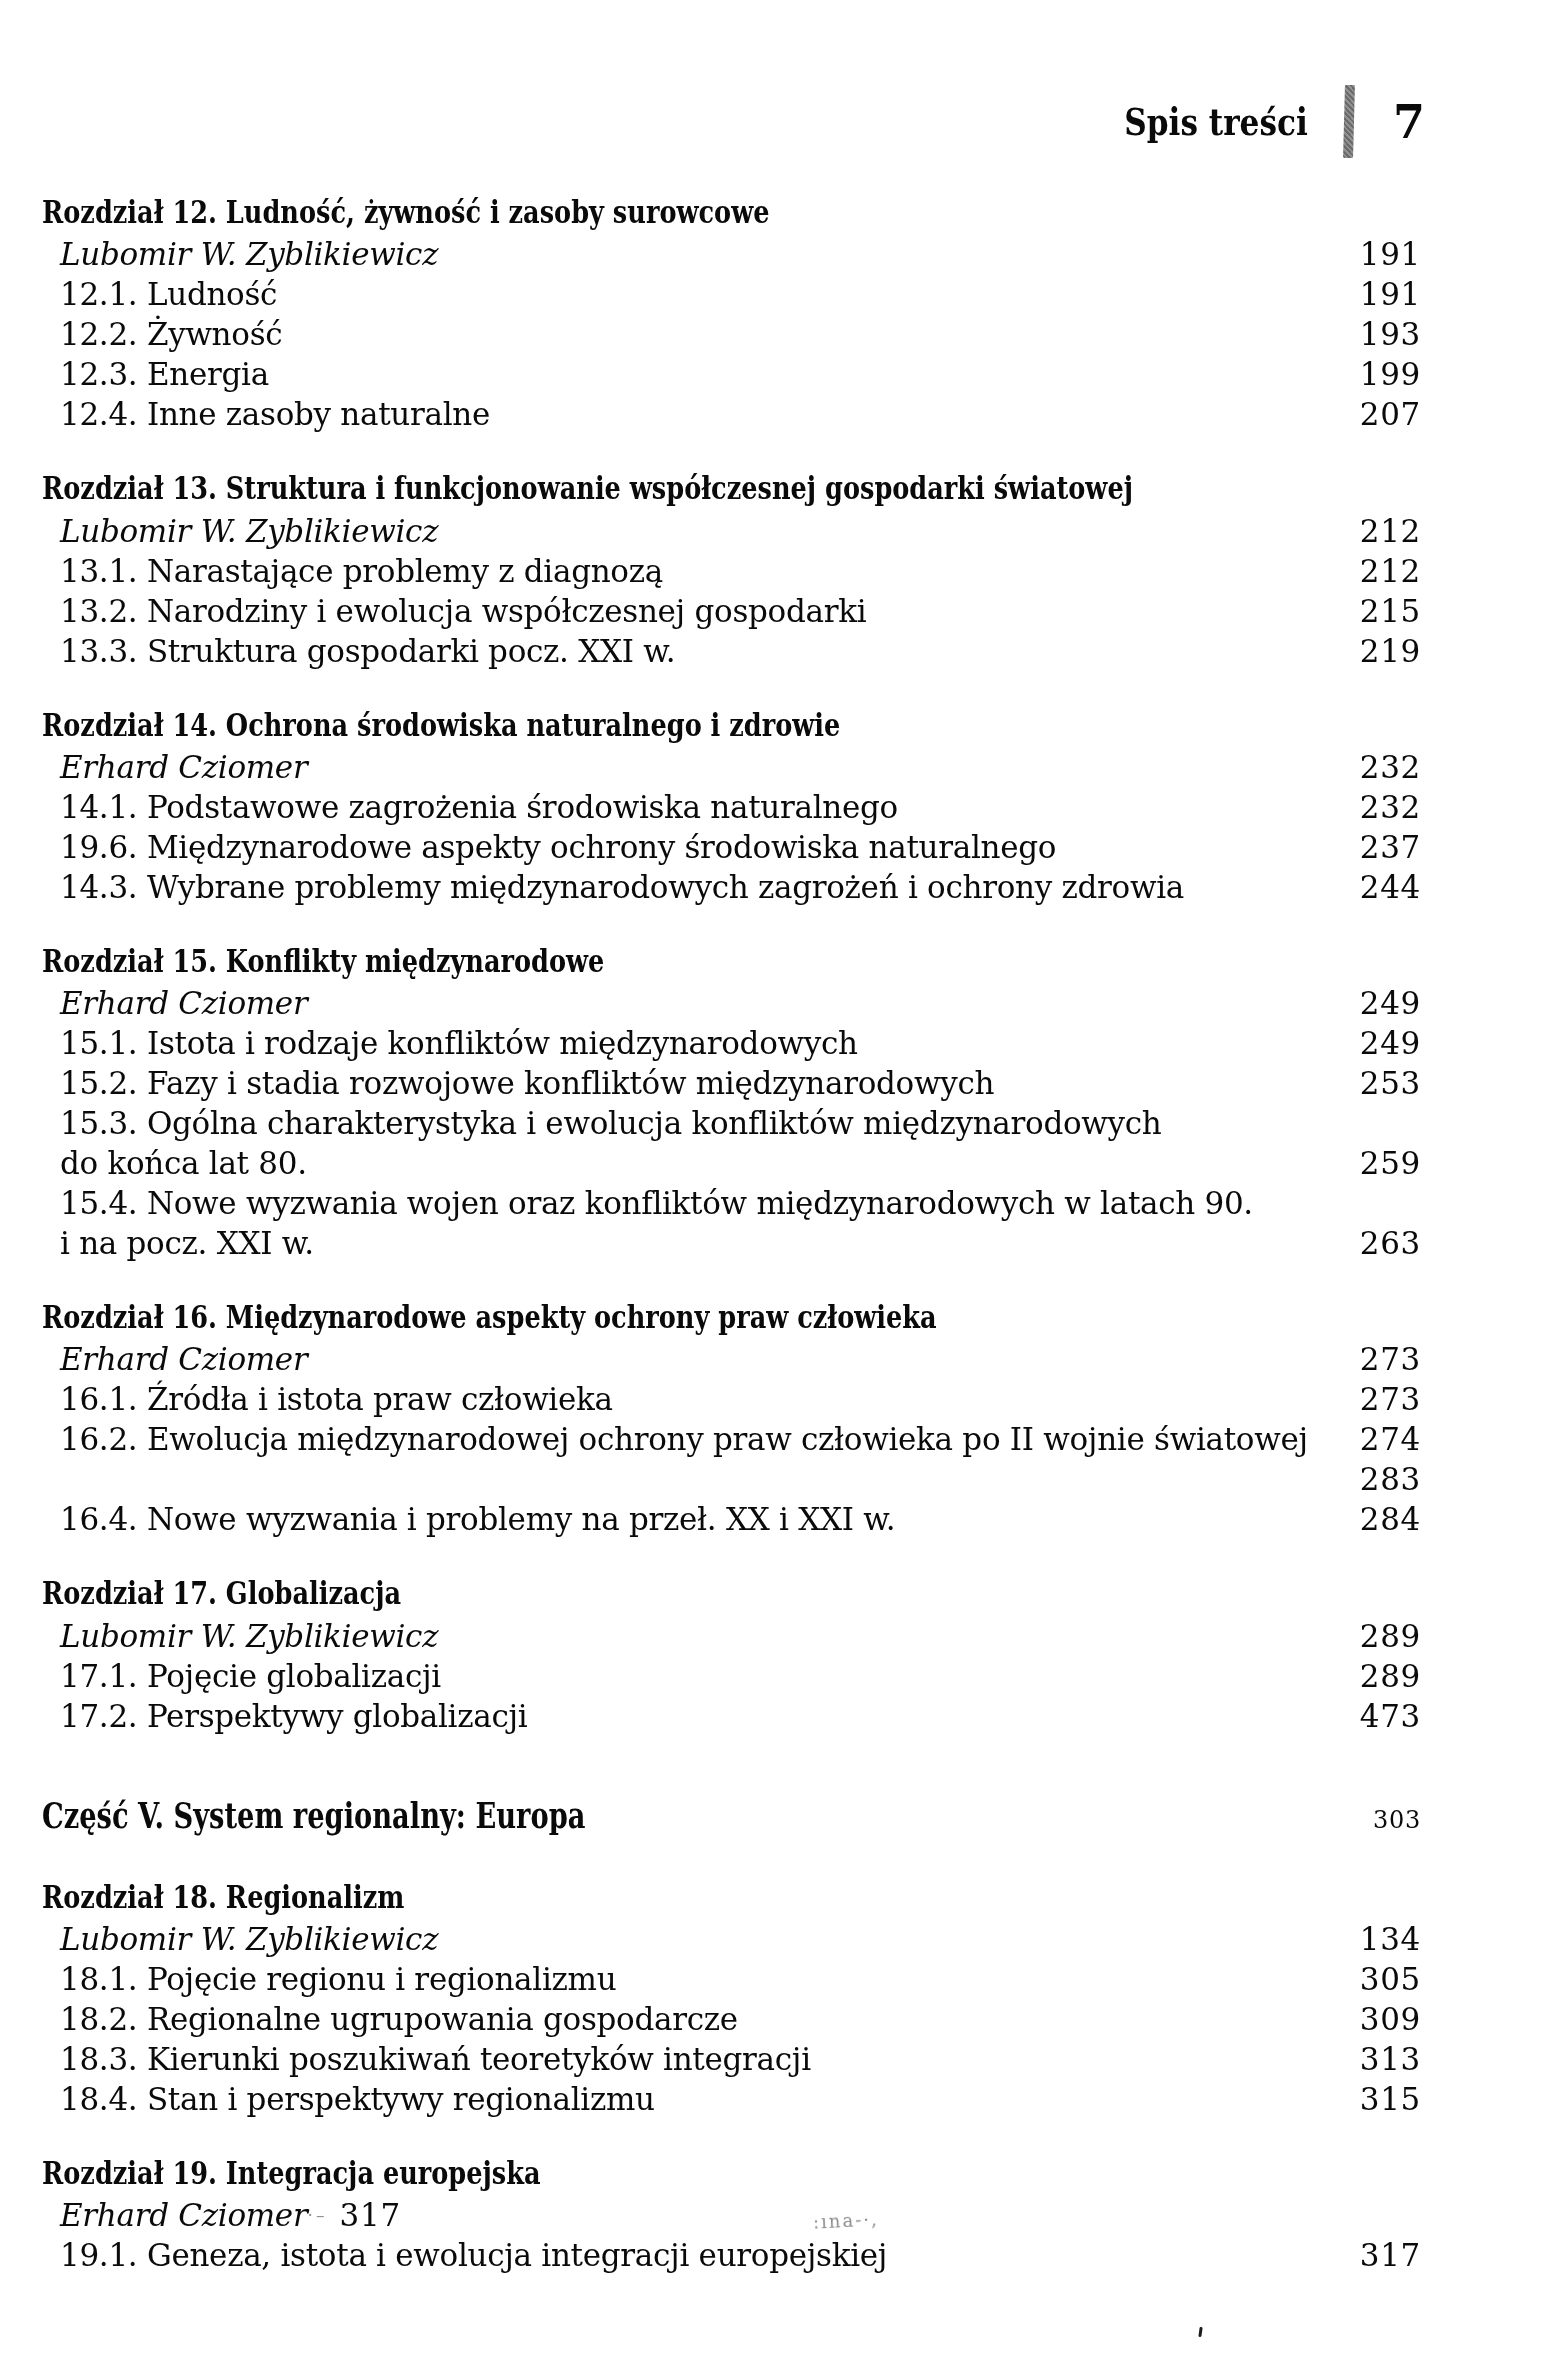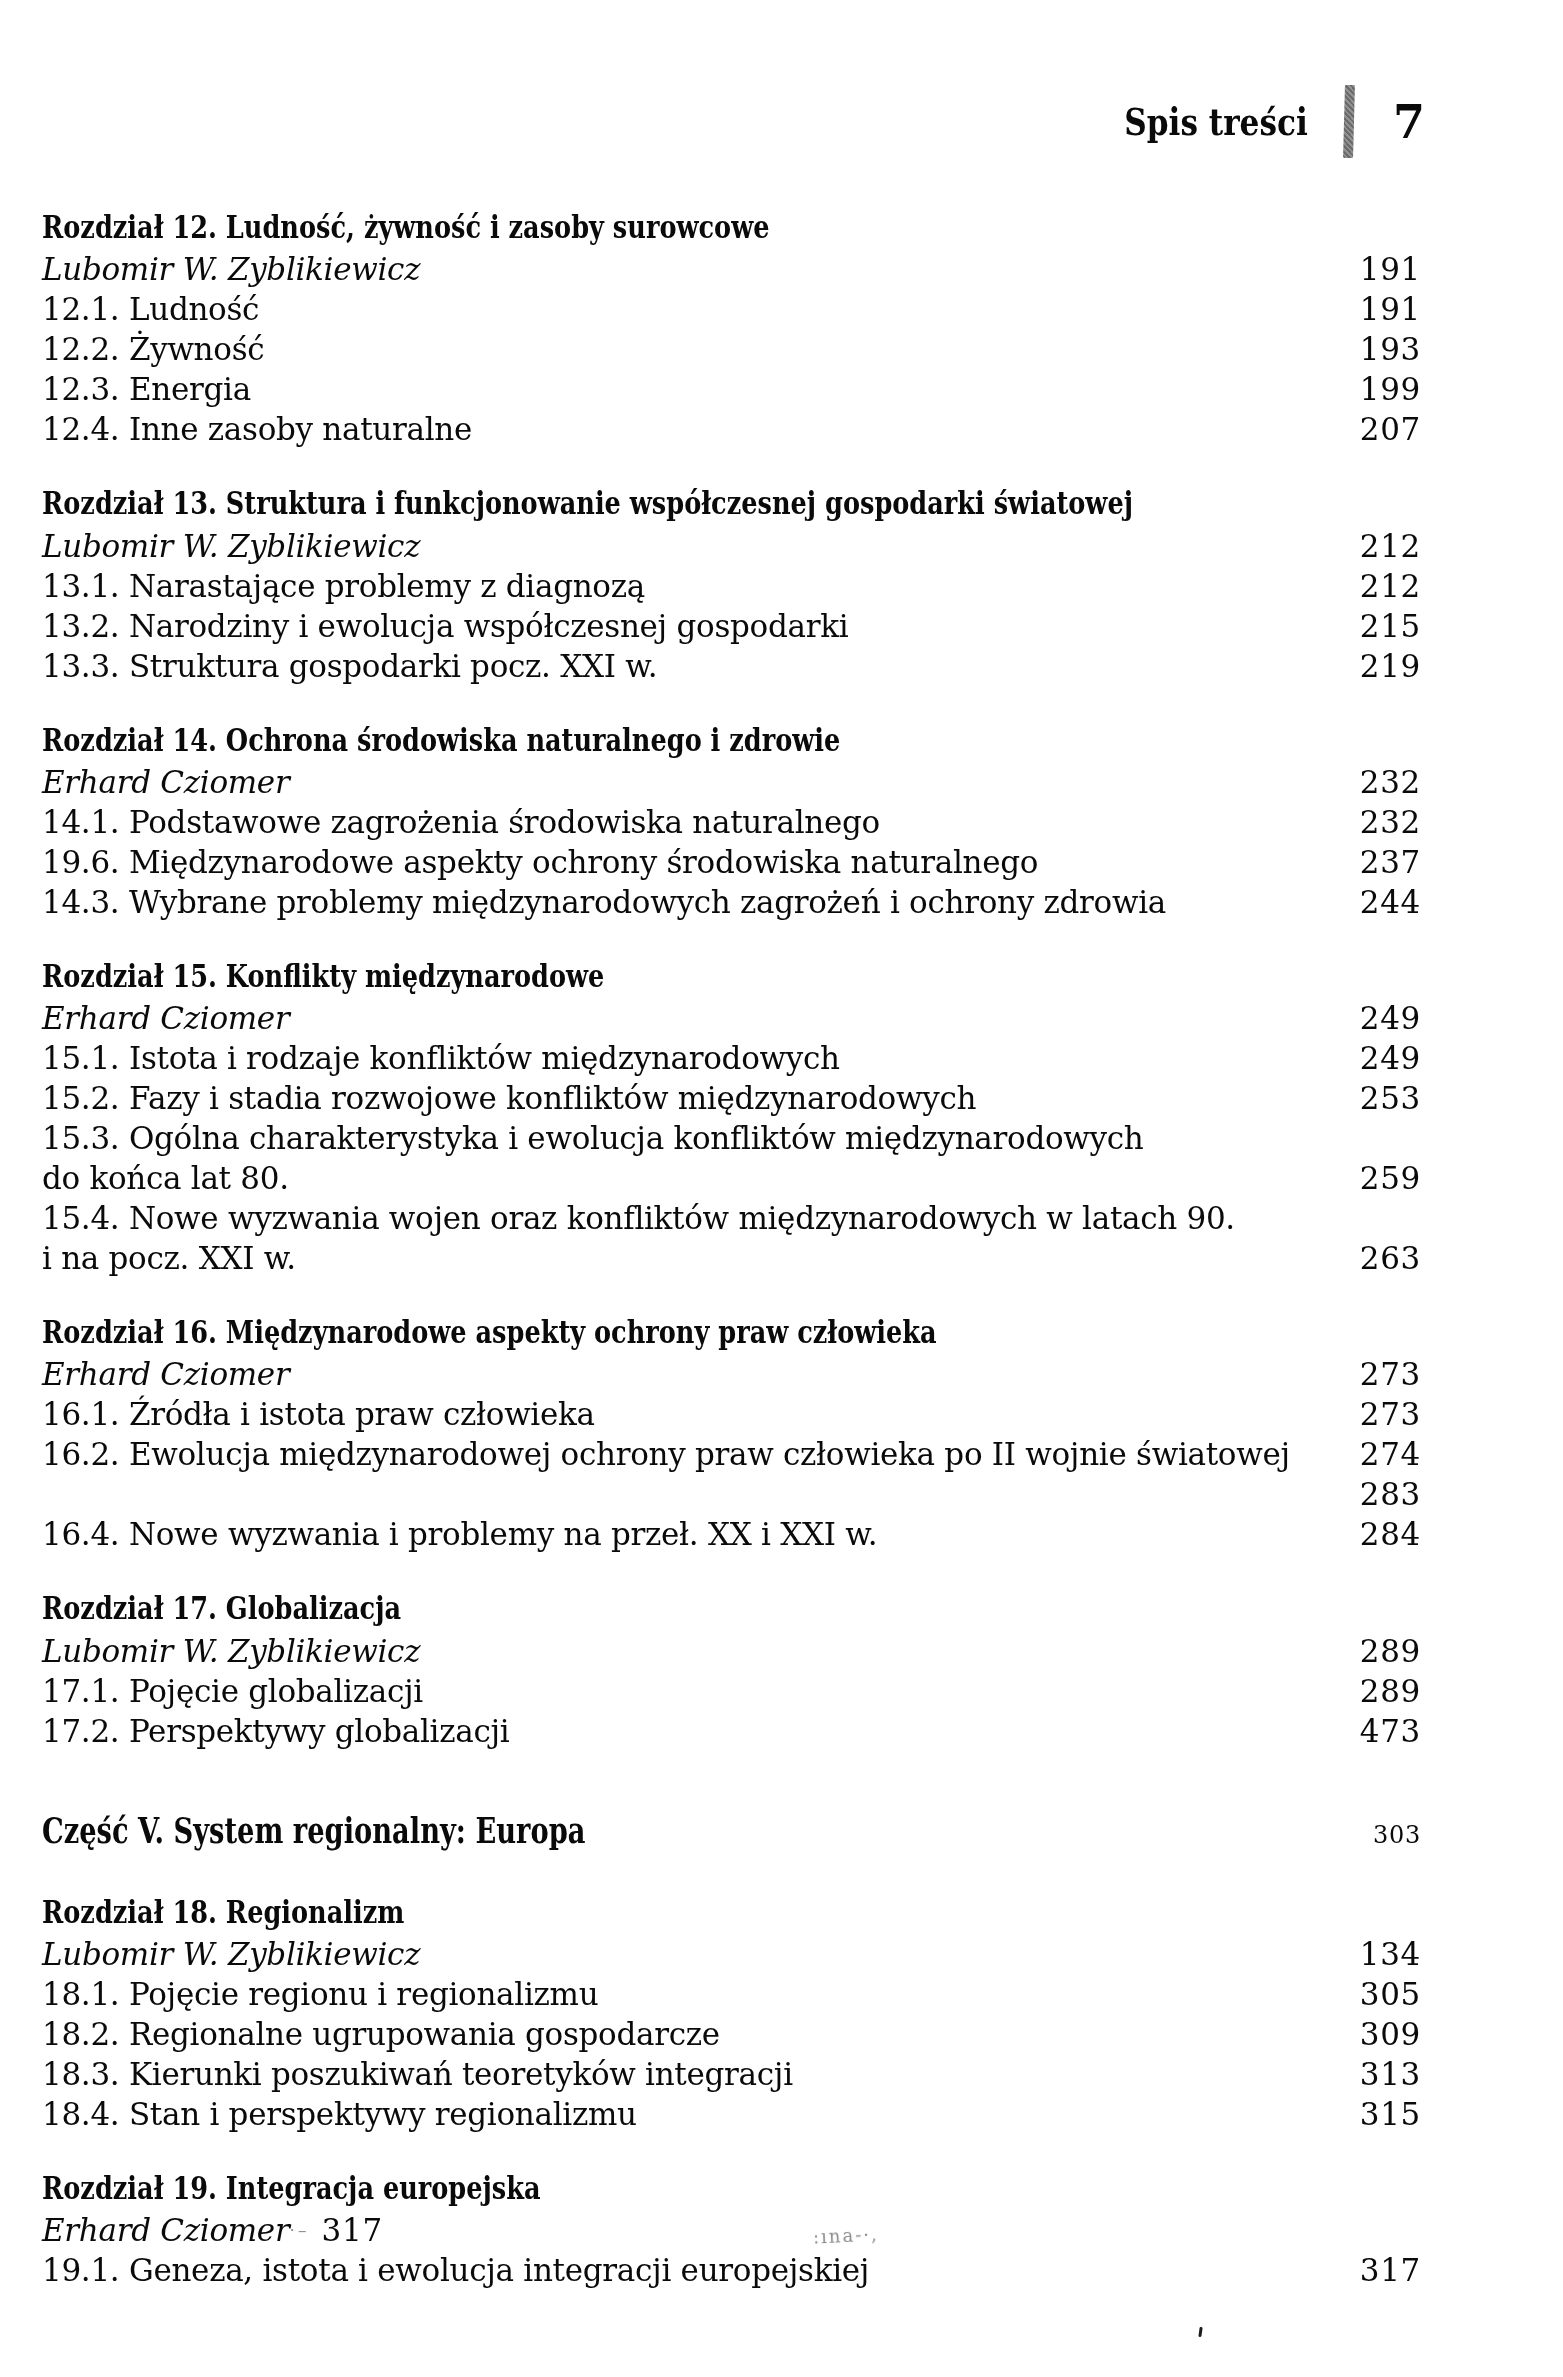--- a/index.html
+++ b/index.html
@@ -13,27 +13,27 @@
   }
   
   .header{position:absolute;top:85px;right:139px;display:flex;align-items:center;}
   .header-title{font-size:38px;font-weight:700;white-space:nowrap;
     transform:scaleX(.82);transform-origin:right center;}
   .header-bar{width:9.8px;height:73px;margin:0 39px 0 36px;border-radius:1.3px;
     background:repeating-linear-gradient(45deg,#6a6a6a 0 2px,#929292 2px 3.9px);
     transform:rotate(1.5deg);}
   .header-num{font-size:46px;font-weight:700;line-height:1;}
   
-  .content{position:absolute;left:42px;top:206px;width:1379px;}
+  .content{position:absolute;left:42px;top:191px;width:1379px;}
   .section{margin-top:33px;}
   .section:first-child{margin-top:0;}
   .heading{font-size:32px;font-weight:700;line-height:42px;margin-bottom:1.3px;white-space:nowrap;}
   .heading > span{display:inline-block;transform:scaleX(.8);transform-origin:left center;}
   .row{display:flex;align-items:baseline;font-size:31px;line-height:40px;position:relative;}
-  .label{letter-spacing:-0.3px;white-space:nowrap;}
+  .label{letter-spacing:-0.3px;white-space:nowrap;margin-left:18px;}
   .author .label{font-style:italic;}
   .pg{margin-left:auto;letter-spacing:0.7px;}
   
   .part{margin-top:57px;display:flex;align-items:baseline;line-height:46px;}
   .part-heading{font-size:35px;font-weight:700;display:inline-block;white-space:nowrap;
     transform:scaleX(.78);transform-origin:left center;}
   .part .pg{font-size:24px;}
   
   .smudge{position:absolute;left:771px;top:5.2px;font-size:18px;color:#6f6f6f;
     letter-spacing:2px;opacity:.8;filter:blur(0.4px);transform:rotate(-3deg);}

